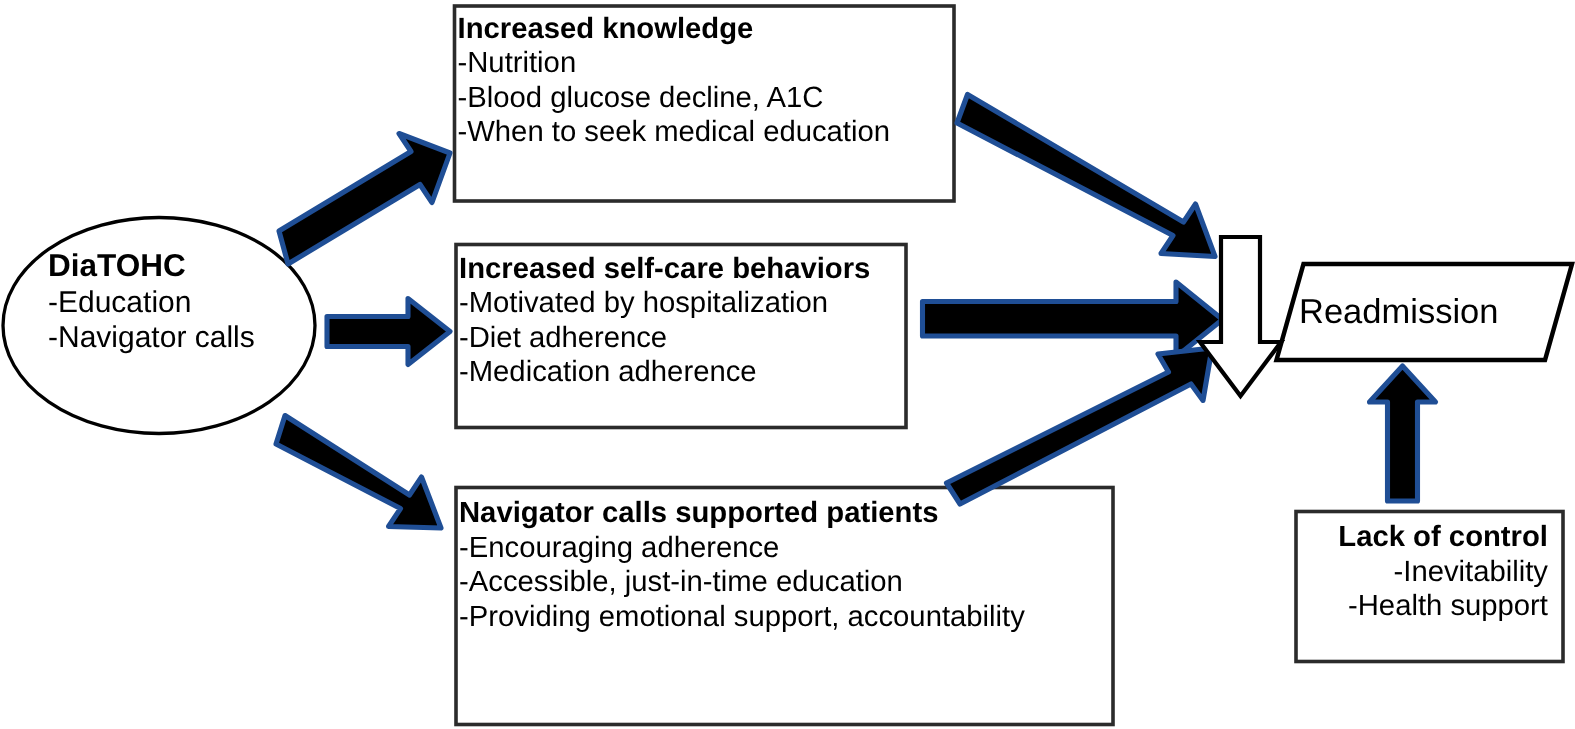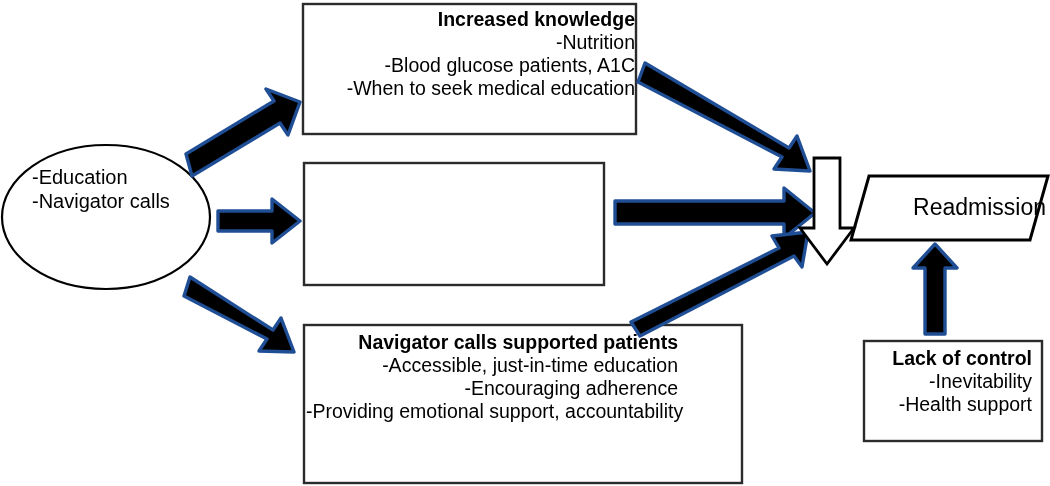--- a/index.html
+++ b/index.html
@@ -19,21 +19,21 @@
   }
   svg.layer {
     position: absolute;
     left: 0;
     top: 0;
     width: 1050px;
     height: 486px;
   }
   .node-text {
     position: absolute;
-    text-align: right;
+    text-align: left;
     color: #000000;
     line-height: 1.18;
     pointer-events: none;
   }
   .ttl {
     font-weight: bold;
   }
   .ln {
     white-space: nowrap;
   }
@@ -124,36 +124,43 @@
 
       <polygon points="631,322 779,248 772,236 808,232 802,267 794,256 640,336"></polygon>
 
       <polygon points="925,334 925,268 913,268 935,244 957,268 945,268 945,334"></polygon>
     </g>
 
     <polygon points="814,158 840,158 840,228 854,228 827,264 800,228 814,228" fill="#FFFFFF" stroke="#000000" stroke-width="2.8" stroke-linejoin="miter"></polygon>
   </svg>
 
   <div class="node-text" id="ellipse-text">
+    <div class="ln ttl">DiaTOHC</div>
     <div class="ln">-Education</div>
     <div class="ln">-Navigator calls</div>
   </div>
 
   <div class="node-text" id="box-knowledge-text">
     <div class="ln ttl">Increased knowledge</div>
     <div class="ln">-Nutrition</div>
-    <div class="ln">-Blood glucose patients, A1C</div>
+    <div class="ln">-Blood glucose decline, A1C</div>
     <div class="ln">-When to seek medical education</div>
   </div>
 
+  <div class="node-text" id="box-selfcare-text">
+    <div class="ln ttl">Increased self-care behaviors</div>
+    <div class="ln">-Motivated by hospitalization</div>
+    <div class="ln">-Diet adherence</div>
+    <div class="ln">-Medication adherence</div>
+  </div>
 
   <div class="node-text" id="box-navigator-text">
     <div class="ln ttl">Navigator calls supported patients</div>
+    <div class="ln">-Encouraging adherence</div>
     <div class="ln">-Accessible, just-in-time education</div>
-    <div class="ln">-Encouraging adherence</div>
     <div class="ln">-Providing emotional support, accountability</div>
   </div>
 
   <div class="node-text" id="box-lack-text">
     <div class="ln ttl">Lack of control</div>
     <div class="ln">-Inevitability</div>
     <div class="ln">-Health support</div>
   </div>
 
   <div class="node-text" id="readmission-text">

